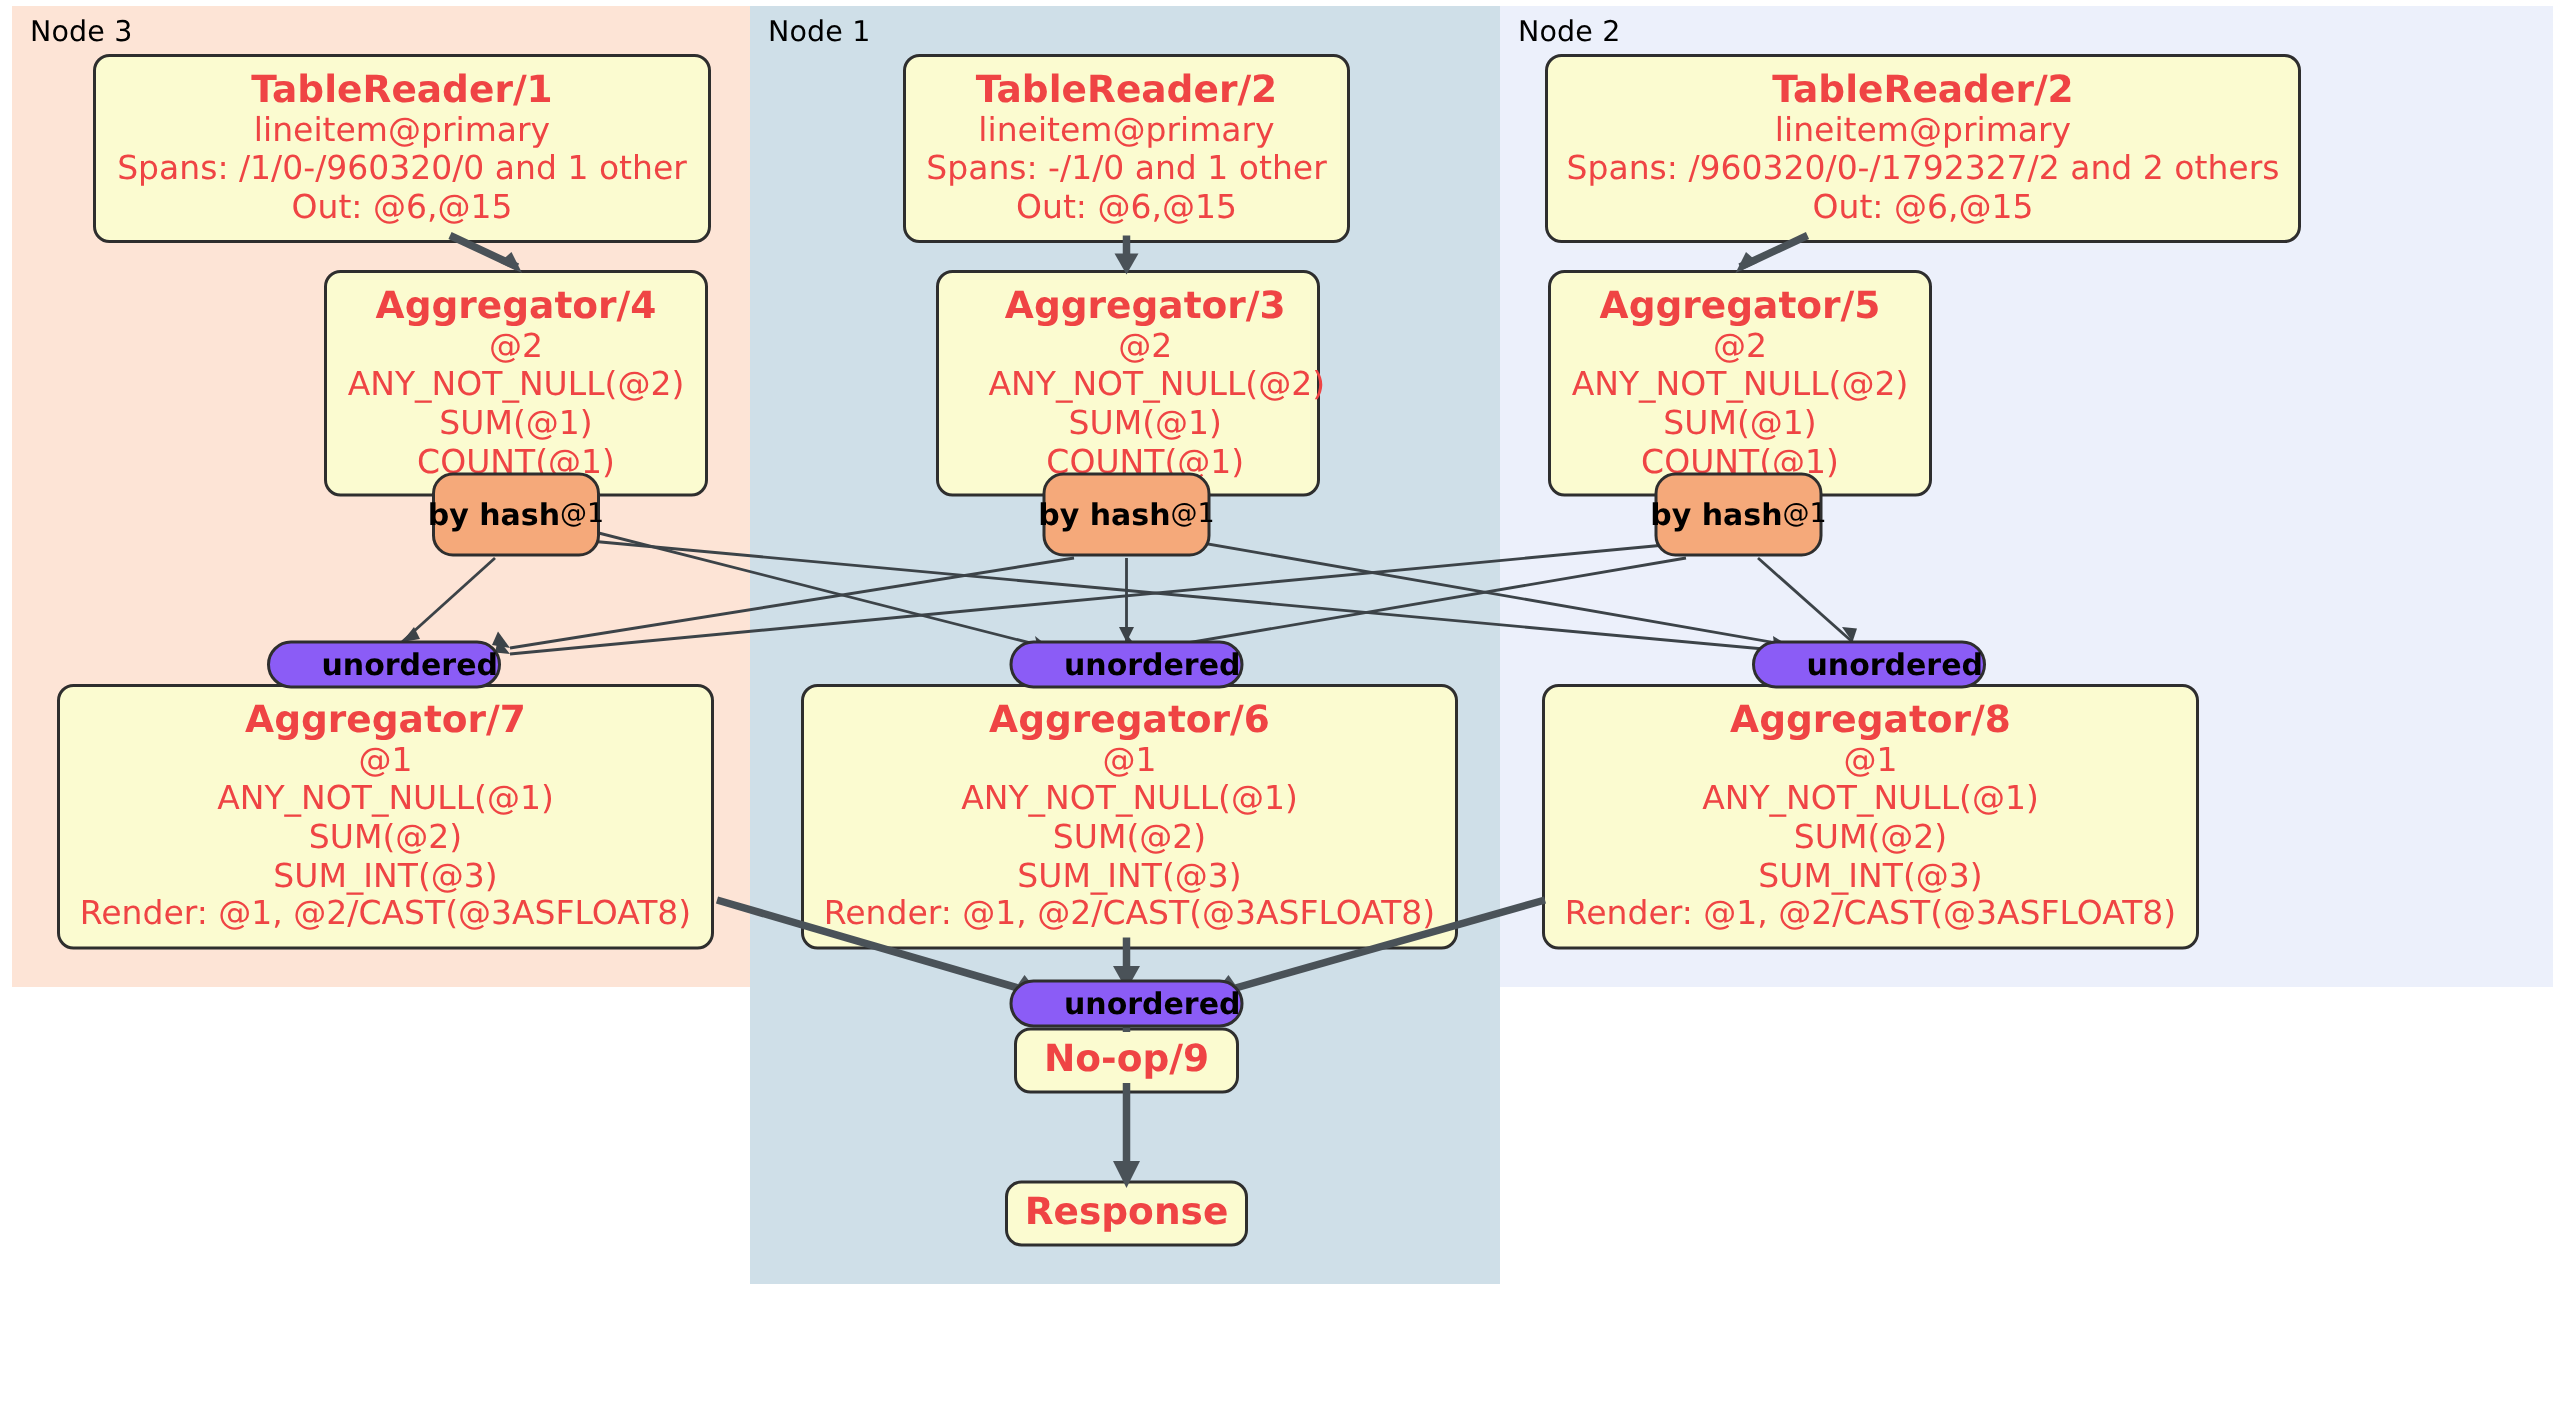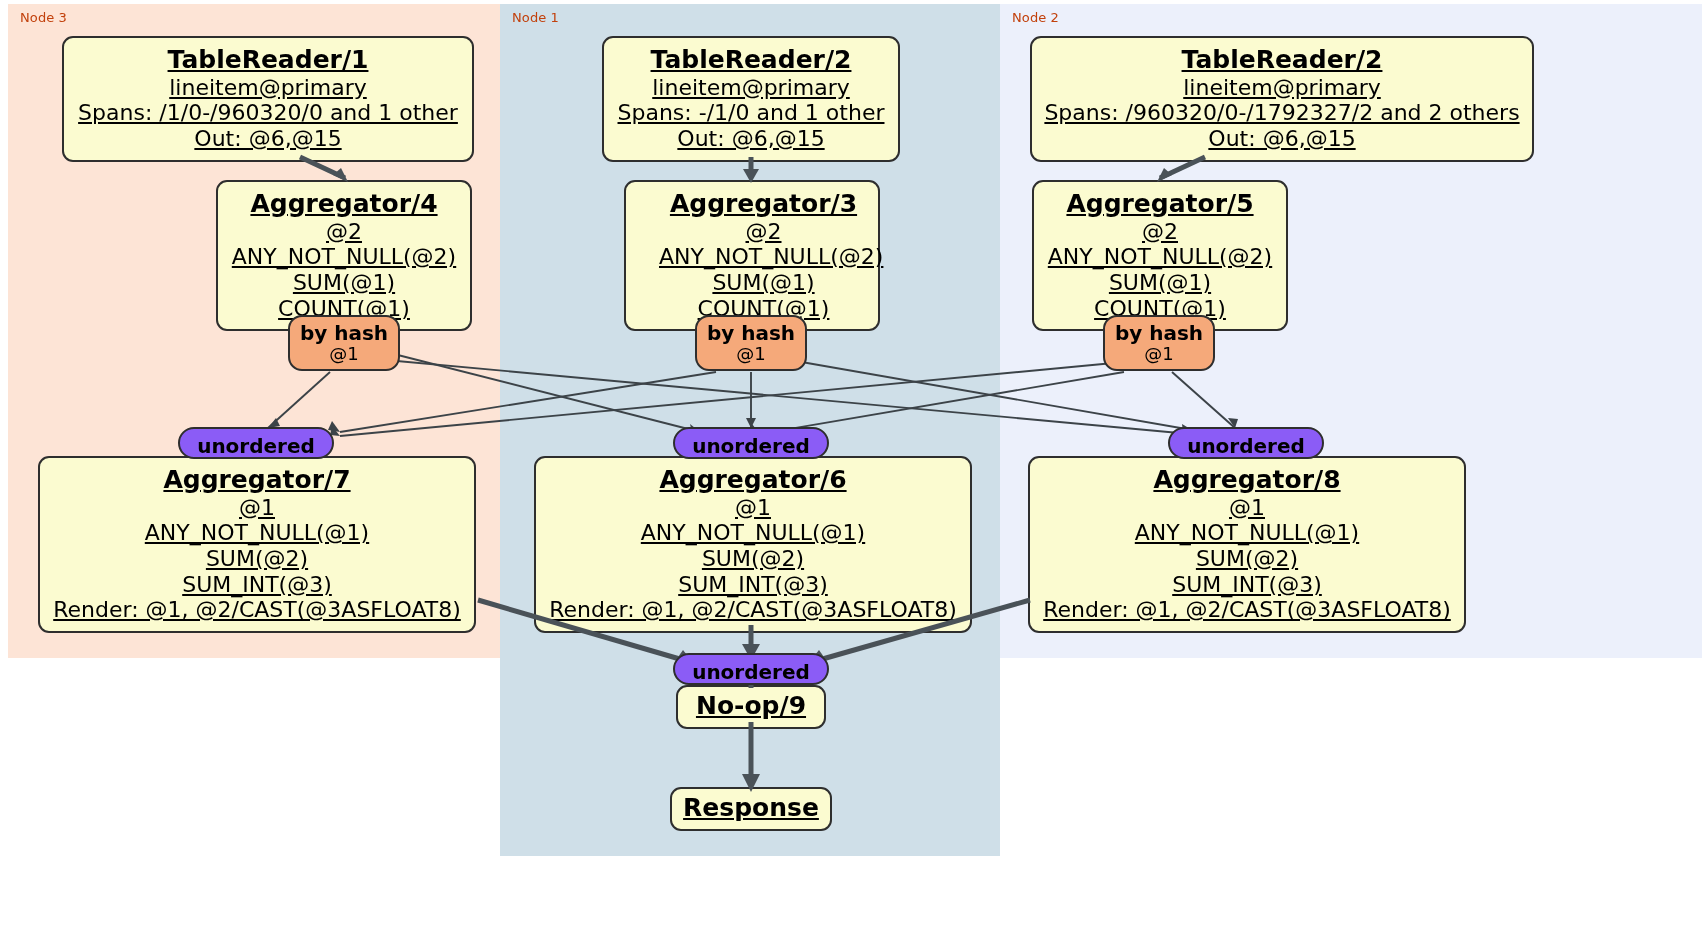--- a/index.html
+++ b/index.html
@@ -1,28 +1,28 @@
 <!DOCTYPE html>
 <html><head>
 <meta charset="utf-8">
 <style>
   html,body{margin:0;padding:0;background:#ffffff;}
   body{font-family:"DejaVu Sans","Liberation Sans",sans-serif;}
   #stage{position:relative;width:1708px;height:940px;overflow:hidden;background:#ffffff;}
 
   .node-panel{position:absolute;box-sizing:border-box;}
-  .node-label{position:absolute;font-size:13px;color:#c2410c;letter-spacing:.1px;white-space:nowrap;}
+  .node-label{position:absolute;font-size:19px;color:#000000;letter-spacing:.1px;white-space:nowrap;}
 
   .proc{position:absolute;box-sizing:border-box;background:#fbfbd0;border:2.5px solid #2e2e2e;
-        border-radius:11px;text-align:center;color:#000000;padding:7px 10px 8px 10px;z-index:6;text-decoration:underline;}
+        border-radius:11px;text-align:center;color:#ef4444;padding:7px 10px 8px 10px;z-index:6;}
   .proc .ttl{font-weight:bold;font-size:25px;line-height:1.18;white-space:nowrap;}
   .proc .ln{font-size:22px;line-height:1.17;white-space:nowrap;}
 
   .badge{position:absolute;box-sizing:border-box;border:2.5px solid #2e2e2e;border-radius:15px;
-         text-align:center;color:#000;z-index:9;display:flex;flex-direction:column;
+         text-align:center;color:#000;z-index:9;display:flex;flex-direction:row;
          align-items:center;justify-content:center;}
   .badge.hash{background:#f5a97a;border-radius:14px;}
   .badge.unord{background:#8b5cf6;border-radius:17px;justify-content:flex-end;}
   .badge .bt{font-weight:bold;font-size:20px;line-height:1.05;white-space:nowrap;}
   .badge .bs{font-size:18px;line-height:1.08;white-space:nowrap;}
 
   svg.wires{position:absolute;left:0;top:0;width:1708px;height:940px;overflow:visible;}
   svg.thin-l{z-index:3;}
   svg.thick-l{z-index:7;}
 </style>

